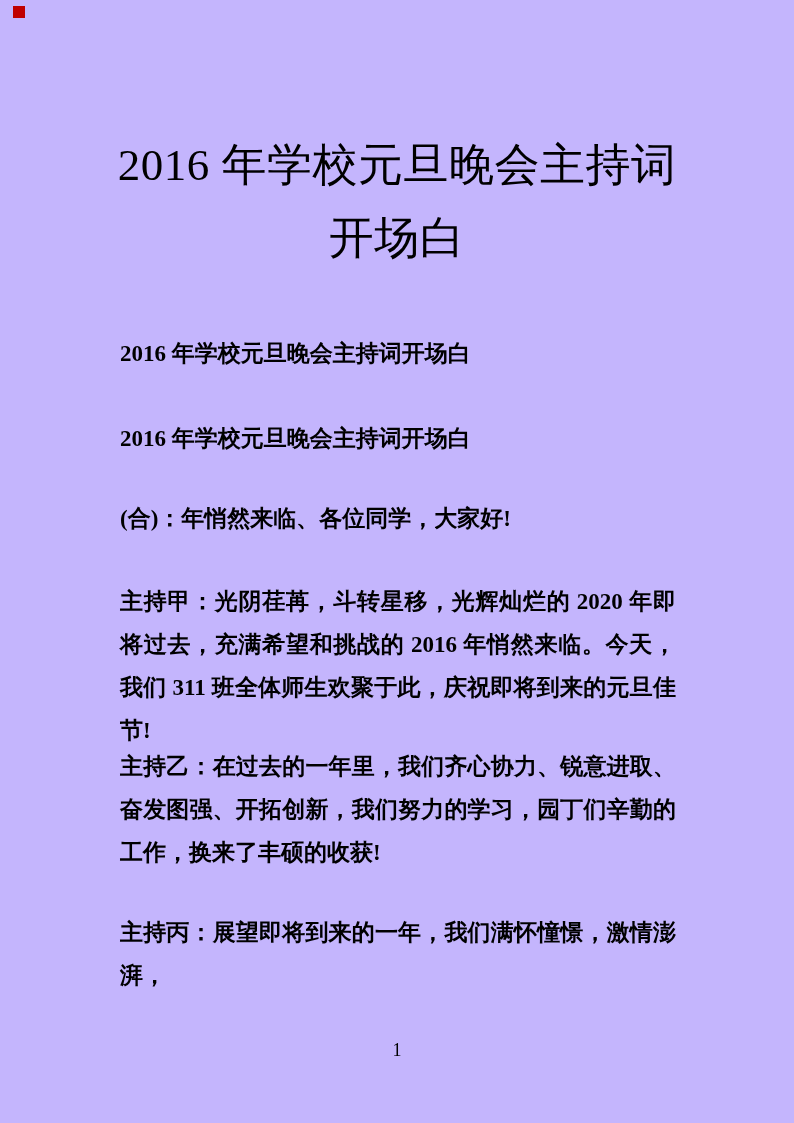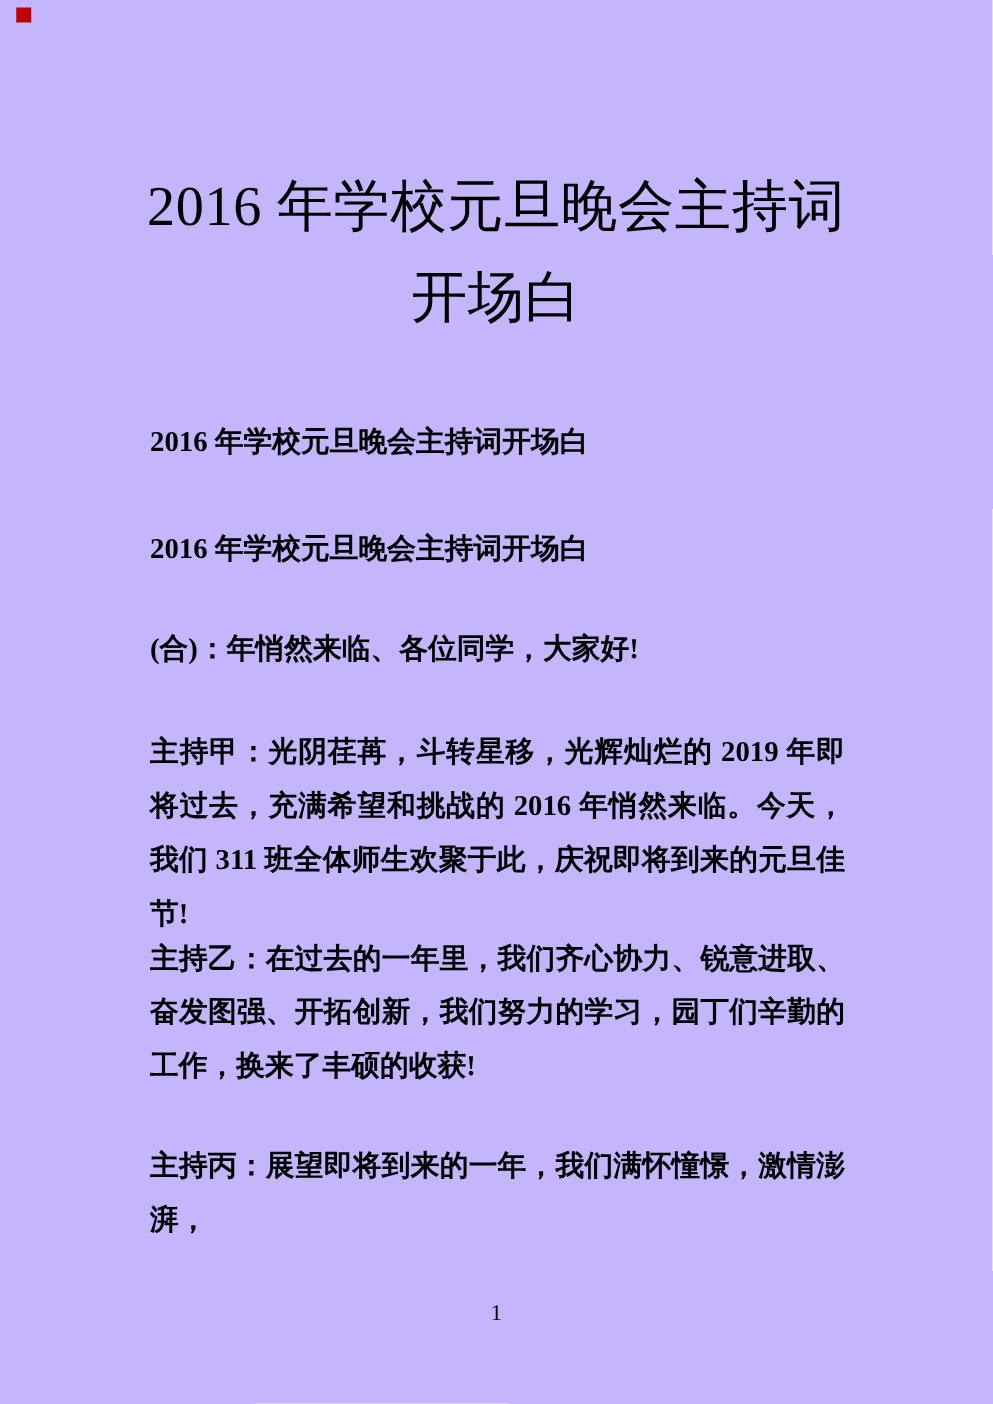--- a/index.html
+++ b/index.html
@@ -79,21 +79,21 @@
   <div class="corner-marker"></div>
 
   <h1 class="doc-title">2016 年学校元旦晚会主持词开场白</h1>
 
   <p class="para para-heading-1">2016 年学校元旦晚会主持词开场白</p>
 
   <p class="para para-heading-2">2016 年学校元旦晚会主持词开场白</p>
 
   <p class="para para-chorus">(合)：年悄然来临、各位同学，大家好!</p>
 
-  <p class="para para-host-a">主持甲：光阴荏苒，斗转星移，光辉灿烂的 2019 年即将过去，充满希望和挑战的 2016 年悄然来临。今天，我们 311 班全体师生欢聚于此，庆祝即将到来的元旦佳节!</p>
+  <p class="para para-host-a">主持甲：光阴荏苒，斗转星移，光辉灿烂的 2020 年即将过去，充满希望和挑战的 2016 年悄然来临。今天，我们 311 班全体师生欢聚于此，庆祝即将到来的元旦佳节!</p>
 
   <p class="para para-host-c">主持丙：展望即将到来的一年，我们满怀憧憬，激情澎湃，</p>
 
   <p class="para para-host-b">主持乙：在过去的一年里，我们齐心协力、锐意进取、奋发图强、开拓创新，我们努力的学习，园丁们辛勤的工作，换来了丰硕的收获!</p>
 
   <div class="footer">1</div>
 
 </div>
 
 </body></html>

